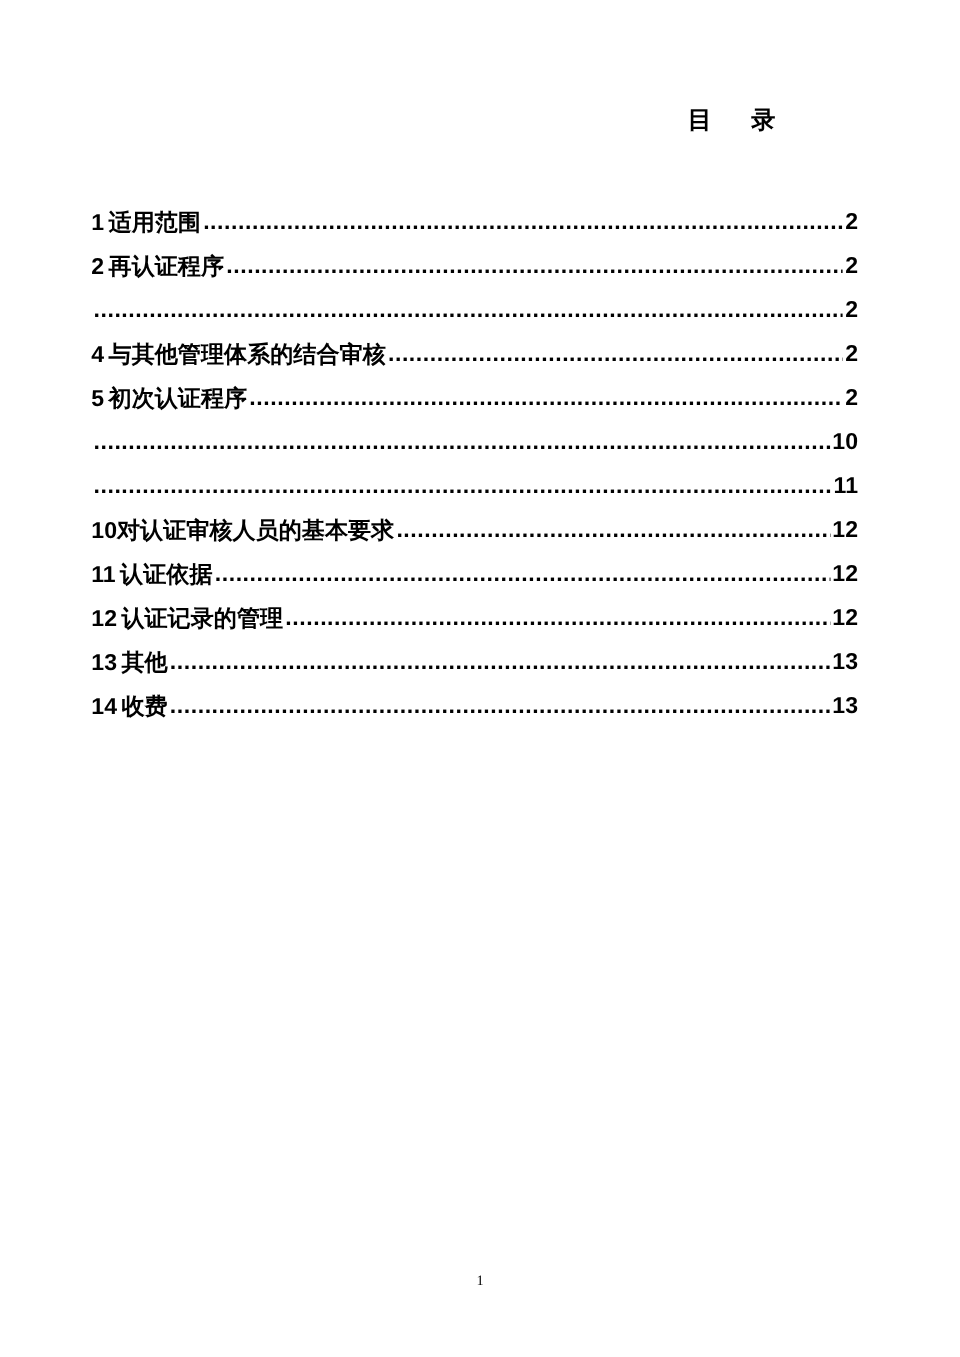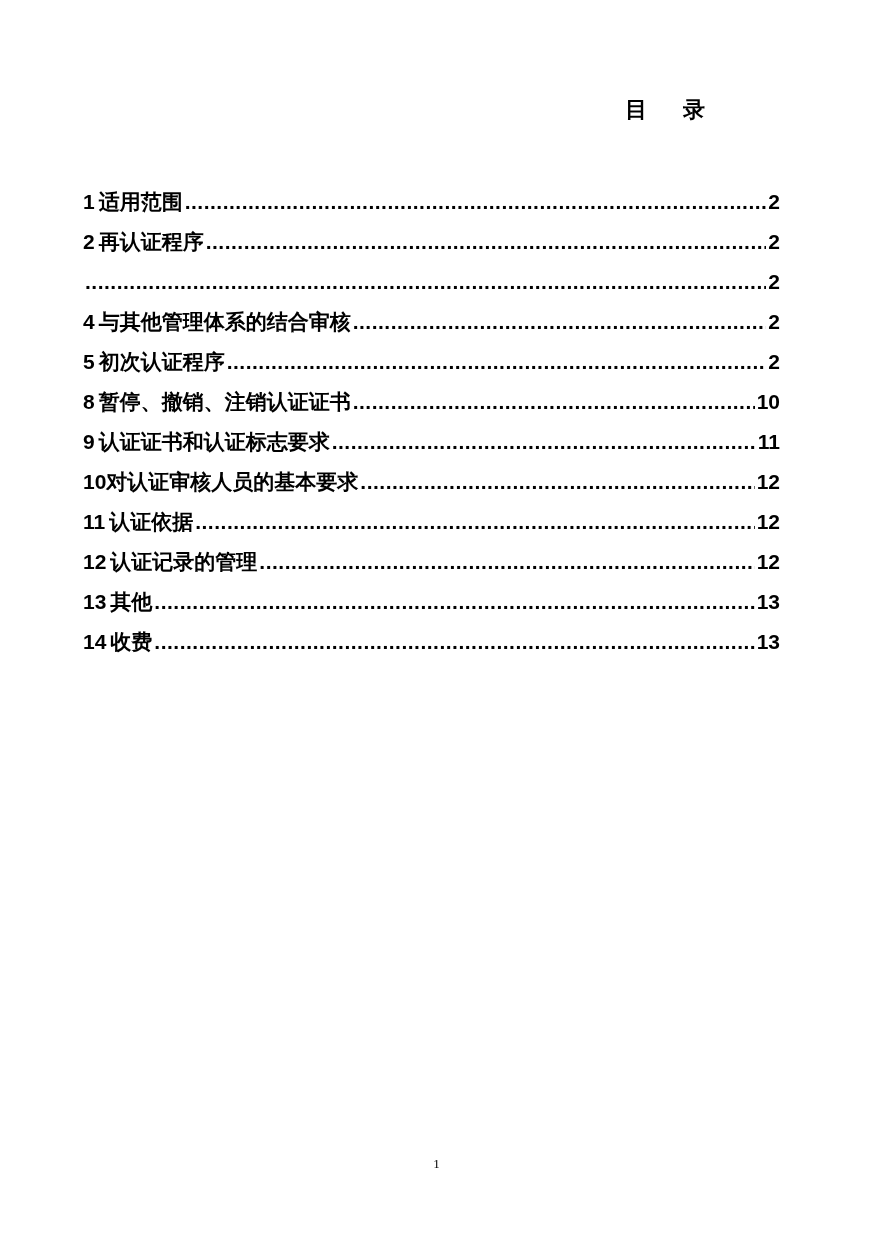--- a/index.html
+++ b/index.html
@@ -102,26 +102,24 @@
     <span class="toc-label"><span class="toc-num">4</span><span>与其他管理体系的结合审核</span></span>
     <span class="toc-dots"></span>
     <span class="toc-page">2</span>
   </div>
   <div class="toc-row">
     <span class="toc-label"><span class="toc-num">5</span><span>初次认证程序</span></span>
     <span class="toc-dots"></span>
     <span class="toc-page">2</span>
   </div>
   <div class="toc-row">
-    <span class="toc-label"><span class="toc-num">8</span><span>暂停、撤销、注销认证证书</span></span>
     <span class="toc-dots"></span>
     <span class="toc-page">10</span>
   </div>
   <div class="toc-row">
-    <span class="toc-label"><span class="toc-num">9</span><span>认证证书和认证标志要求</span></span>
     <span class="toc-dots"></span>
     <span class="toc-page">11</span>
   </div>
   <div class="toc-row">
     <span class="toc-label"><span class="toc-num tight">10</span><span>对认证审核人员的基本要求</span></span>
     <span class="toc-dots"></span>
     <span class="toc-page">12</span>
   </div>
   <div class="toc-row">
     <span class="toc-label"><span class="toc-num">11</span><span>认证依据</span></span>

